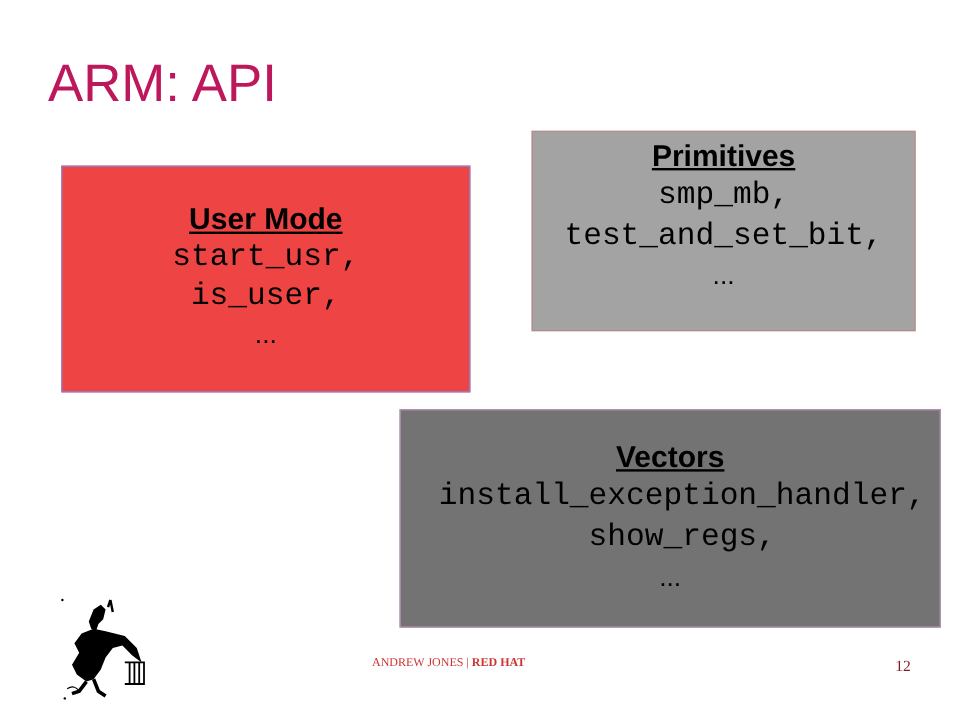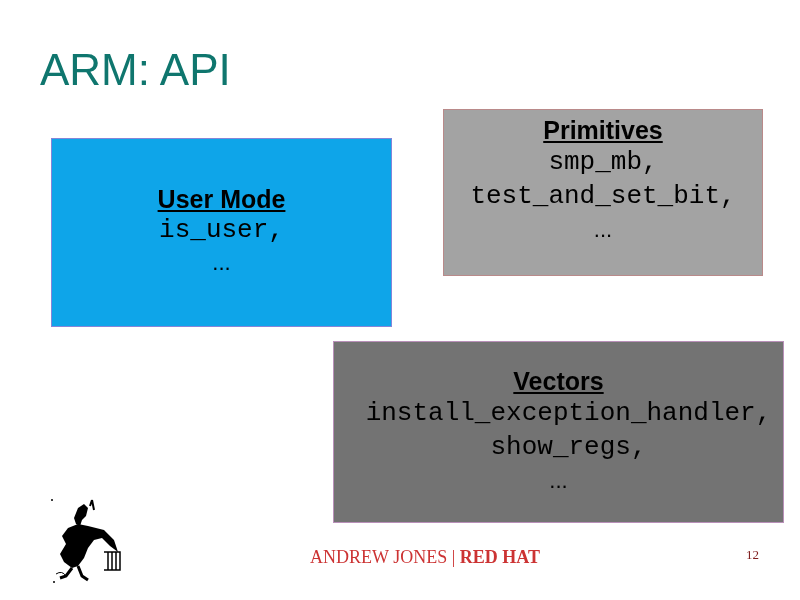--- a/index.html
+++ b/index.html
@@ -1,60 +1,61 @@
 <!DOCTYPE html>
 <html><head>
   <meta charset="utf-8">
   <style>
     html, body { margin: 0; padding: 0; }
     body { width: 800px; height: 600px; background: #ffffff; position: relative; overflow: hidden; }
     .title {
       position: absolute; left: 40px; top: 48px;
-      font-family: "Liberation Sans", sans-serif; font-size: 44px; color: #0f766e;
+      font-family: "Liberation Sans", sans-serif; font-size: 44px; color: #be185d;
       line-height: 1; margin: 0; font-weight: normal;
     }
     .box {
       position: absolute; box-sizing: border-box;
       display: flex; flex-direction: column; align-items: center; justify-content: center;
       text-align: center; color: #000;
     }
     .box .heading {
       font-family: "Liberation Sans", sans-serif; font-weight: bold; font-size: 25px;
       text-decoration: underline; line-height: 29px;
     }
     .box .item {
       font-family: "Liberation Mono", "DejaVu Sans Mono", monospace; font-size: 26px;
       line-height: 32px; white-space: pre;
     }
     .box .ellipsis {
       font-family: "Liberation Sans", sans-serif; font-size: 22px; line-height: 34px;
     }
-    #box-user { left: 51px; top: 138px; width: 341px; height: 189px; background: #0ea5e9; border: 1px solid #8585d8; }
+    #box-user { left: 51px; top: 138px; width: 341px; height: 189px; background: #ef4444; border: 1px solid #8585d8; }
     #box-prim { left: 443px; top: 109px; width: 320px; height: 167px; background: #a3a3a3; border: 1px solid #b98a8a; justify-content: flex-start; padding-top: 6px; }
     #box-prim .item { line-height: 34px; }
     #box-vec { left: 333px; top: 341px; width: 451px; height: 182px; background: #737373; border: 1px solid #b990b9; }
     #box-vec .item { line-height: 34px; margin-left: 20px; }
     .footer {
       position: absolute; top: 547px; left: 310px;
-      font-family: "Liberation Serif", serif; font-size: 18px; color: #cc3333;
+      font-family: "Liberation Serif", serif; font-size: 10px; color: #cc3333;
     }
     .footer .brand { font-weight: bold; }
     .page-num {
       position: absolute; top: 547px; left: 746px;
       font-family: "Liberation Serif", serif; font-size: 13px; color: #7f1d1d;
     }
     .logo { position: absolute; left: 48px; top: 496px; width: 85px; height: 92px; }
   </style>
 </head>
 <body>
 
 <h1 class="title">ARM: API</h1>
 
 <div class="box" id="box-user">
   <div class="heading">User Mode</div>
+  <div class="item">start_usr,</div>
   <div class="item">is_user,</div>
   <div class="ellipsis">...</div>
 </div>
 
 <div class="box" id="box-prim">
   <div class="heading">Primitives</div>
   <div class="item">smp_mb,</div>
   <div class="item">test_and_set_bit,</div>
   <div class="ellipsis">...</div>
 </div>

